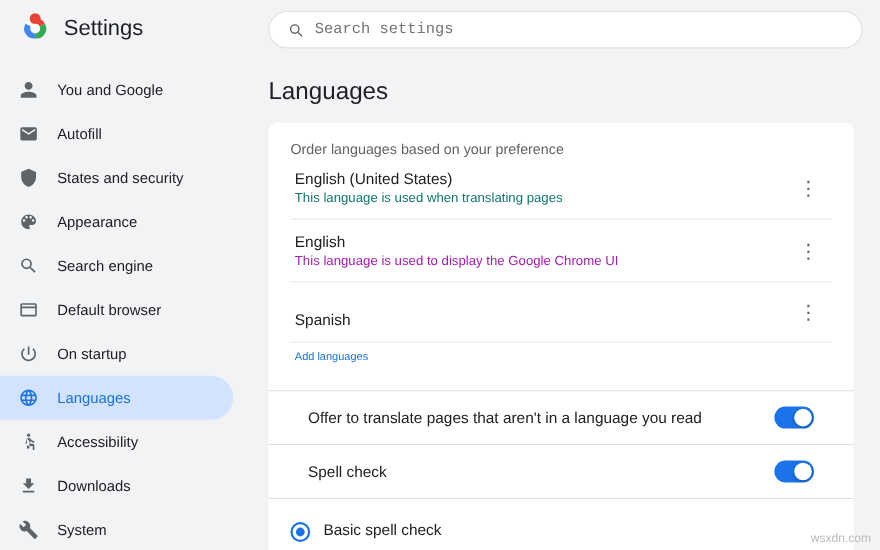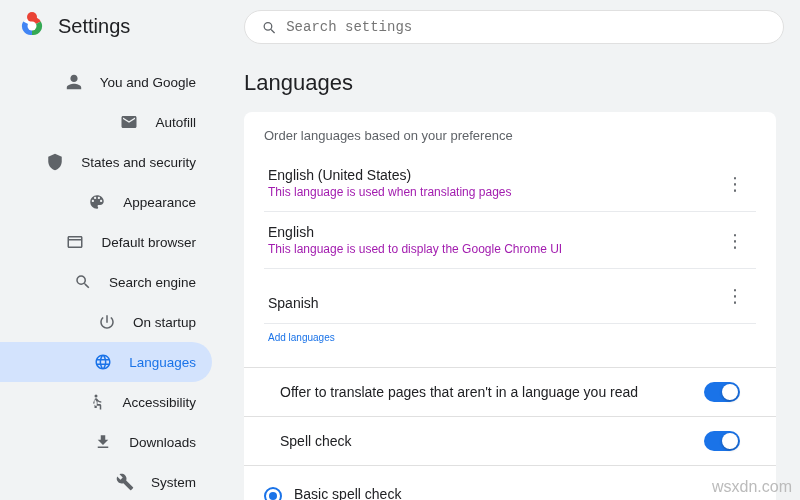--- a/index.html
+++ b/index.html
@@ -84,21 +84,20 @@
     .sidebar-item {
       display: flex;
       align-items: center;
       gap: 16px;
       padding: 10px 16px;
       cursor: pointer;
       border-radius: 0 24px 24px 0;
       margin-right: 8px;
       color: #202124;
       font-size: 13.5px;
-      justify-content: flex-end;
     }
     .sidebar-item.active {
       background: #d3e3fd;
       color: #1a73e8;
       font-weight: 500;
     }
     .sidebar-item.active .sidebar-icon {
       color: #1a73e8;
     }
     .sidebar-icon {
@@ -133,40 +132,40 @@
     .card-section {
       padding: 16px 20px;
       border-bottom: 1px solid #e0e0e0;
     }
     .card-section:last-child {
       border-bottom: none;
     }
     .section-label {
       font-size: 13px;
       color: #5f6368;
-      margin-bottom: 12px;
+      margin-bottom: 0;
     }
     .language-row {
       display: flex;
       align-items: flex-end;
       justify-content: space-between;
       padding: 12px 4px;
       border-bottom: 1px solid #e8eaed;
     }
     .language-row:last-of-type {
       border-bottom: none;
     }
     .language-name {
       font-size: 14px;
       font-weight: 500;
       color: #202124;
     }
     .language-desc {
       font-size: 12px;
-      color: #a21caf;
+      color: #0f766e;
       margin-top: 2px;
     }
     .language-desc.blue {
       color: #a21caf;
     }
     .three-dots {
       color: #5f6368;
       font-size: 18px;
       cursor: pointer;
       padding: 4px 8px;
@@ -248,21 +247,21 @@
     .radio-label {
       font-size: 14px;
       color: #202124;
     }
 
     
     .watermark {
       position: fixed;
       bottom: 4px;
       right: 8px;
-      font-size: 16px;
+      font-size: 11px;
       color: #bbb;
     }
   </style>
 </head>
 <body>
 
 <div class="top-bar">
   <div class="logo-area">
 
     <svg class="chrome-logo" viewBox="0 0 32 32" xmlns="http://www.w3.org/2000/svg">
@@ -323,33 +322,33 @@
         <svg width="18" height="18" viewBox="0 0 24 24" fill="currentColor">
             <path d="M12 3c-4.97 0-9 4.03-9 9s4.03 9 9 9c.83 0 1.5-.67 1.5-1.5 0-.39-.15-.74-.39-1.01-.23-.26-.38-.61-.38-.99 0-.83.67-1.5 1.5-1.5H16c2.76 0 5-2.24 5-5 0-4.42-4.03-8-9-8zm-5.5 9c-.83 0-1.5-.67-1.5-1.5S5.67 9 6.5 9 8 9.67 8 10.5 7.33 12 6.5 12zm3-4C8.67 8 8 7.33 8 6.5S8.67 5 9.5 5s1.5.67 1.5 1.5S10.33 8 9.5 8zm5 0c-.83 0-1.5-.67-1.5-1.5S13.67 5 14.5 5s1.5.67 1.5 1.5S15.33 8 14.5 8zm3 4c-.83 0-1.5-.67-1.5-1.5S16.67 9 17.5 9s1.5.67 1.5 1.5-.67 1.5-1.5 1.5z"></path>
           </svg>
       </span>
       <span>Appearance</span>
     </div>
 
     <div class="sidebar-item">
       <span class="sidebar-icon">
         <svg width="18" height="18" viewBox="0 0 24 24" fill="currentColor">
+            <path d="M15.5 14h-.79l-.28-.27A6.471 6.471 0 0 0 16 9.5 6.5 6.5 0 1 0 9.5 16c1.61 0 3.09-.59 4.23-1.57l.27.28v.79l5 4.99L20.49 19l-4.99-5zm-6 0C7.01 14 5 11.99 5 9.5S7.01 5 9.5 5 14 7.01 14 9.5 11.99 14 9.5 14z"></path>
+          </svg>
+      </span>
+      <span>Search engine</span>
+    </div>
+
+    <div class="sidebar-item">
+      <span class="sidebar-icon">
+        <svg width="18" height="18" viewBox="0 0 24 24" fill="currentColor">
             <path d="M20 4H4c-1.11 0-2 .89-2 2v12c0 1.11.89 2 2 2h16c1.11 0 2-.89 2-2V6c0-1.11-.89-2-2-2zm0 14H4v-8h16v8zm0-10H4V6h16v2z"></path>
           </svg>
       </span>
       <span>Default browser</span>
-    </div>
-
-    <div class="sidebar-item">
-      <span class="sidebar-icon">
-        <svg width="18" height="18" viewBox="0 0 24 24" fill="currentColor">
-            <path d="M15.5 14h-.79l-.28-.27A6.471 6.471 0 0 0 16 9.5 6.5 6.5 0 1 0 9.5 16c1.61 0 3.09-.59 4.23-1.57l.27.28v.79l5 4.99L20.49 19l-4.99-5zm-6 0C7.01 14 5 11.99 5 9.5S7.01 5 9.5 5 14 7.01 14 9.5 11.99 14 9.5 14z"></path>
-          </svg>
-      </span>
-      <span>Search engine</span>
     </div>
 
     <div class="sidebar-item">
       <span class="sidebar-icon">
         <svg width="18" height="18" viewBox="0 0 24 24" fill="currentColor">
             <path d="M13 3h-2v10h2V3zm4.83 2.17l-1.42 1.42C17.99 7.86 19 9.81 19 12c0 3.87-3.13 7-7 7s-7-3.13-7-7c0-2.19 1.01-4.14 2.58-5.42L6.17 5.17C4.23 6.82 3 9.26 3 12c0 4.97 4.03 9 9 9s9-4.03 9-9c0-2.74-1.23-5.18-3.17-6.83z"></path>
           </svg>
       </span>
       <span>On startup</span>
     </div>

